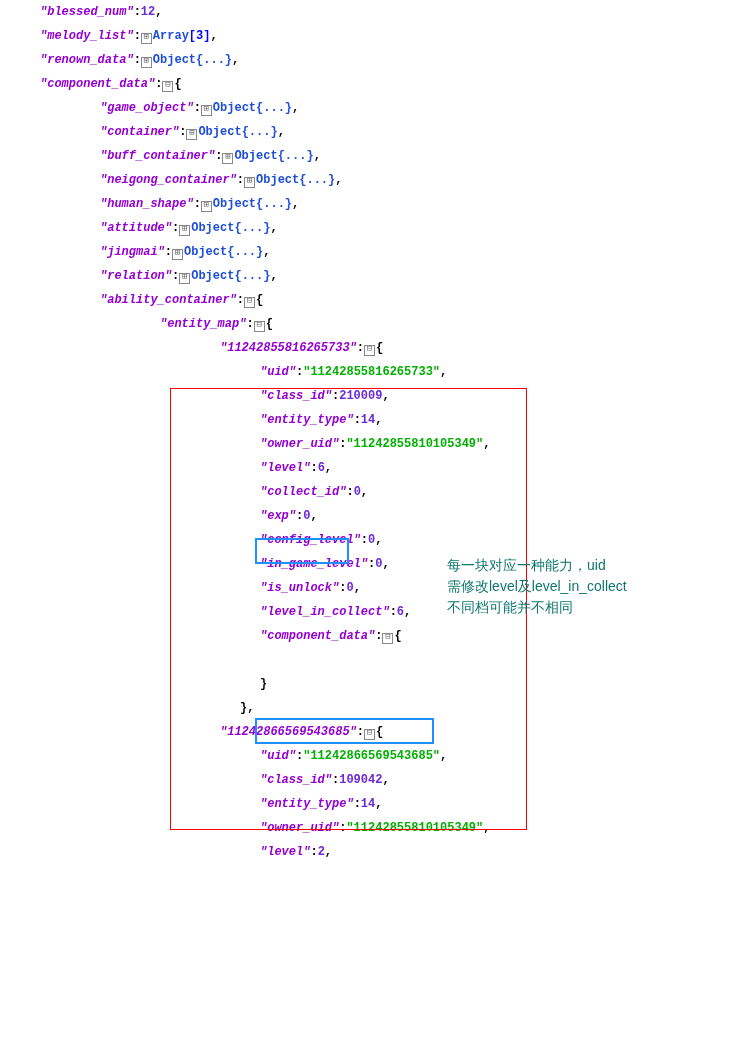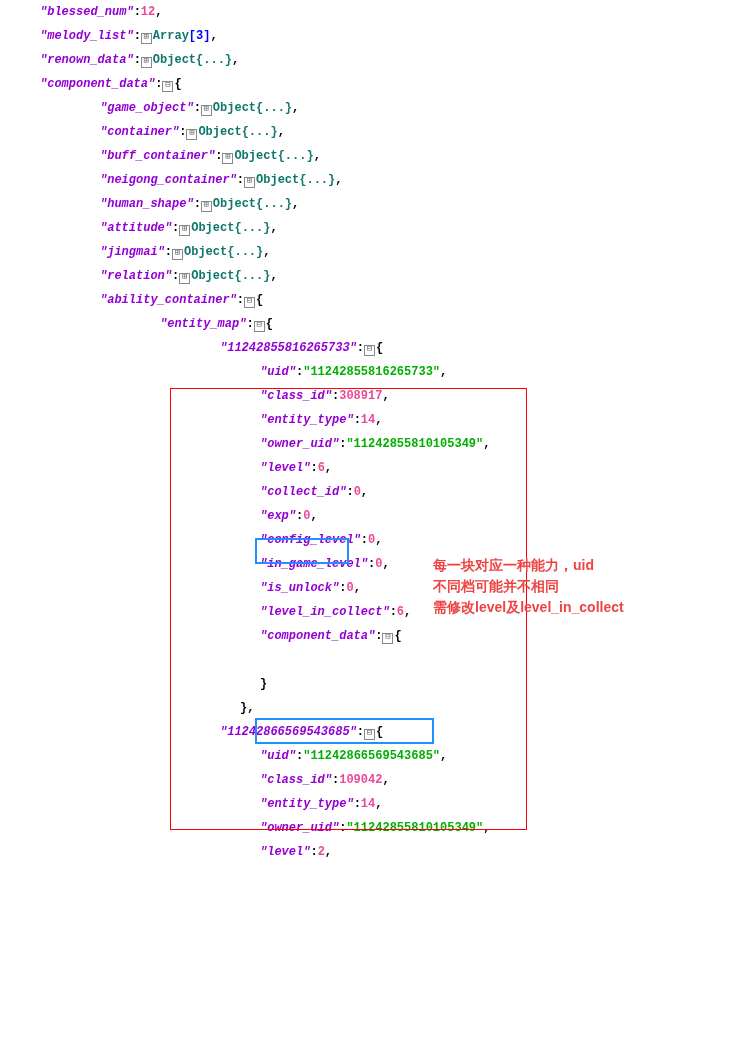--- a/index.html
+++ b/index.html
@@ -14,23 +14,23 @@
     width: 735px;
     font-weight: bold;
   }
   .content {
     padding-left: 40px;
     position: relative;
   }
   .row { white-space: nowrap; }
   .k  { color: #9400D3; font-style: italic; } 
   .co { color: #000; font-weight: bold; }     
-  .nm { color: #ec4899; }                     
+  .nm { color: #6d28d9; }                     
   .st { color: #00B000; }                     
-  .tp { color: #0f766e; text-align: right; }                        
+  .tp { color: #1d4ed8; text-align: right; }                        
   .di { color: #0000FF; }                     
   .icon-box {
     display: inline-block;
     width: 9px;
     height: 9px;
     border: 1px solid #888;
     line-height: 7px;
     text-align: center;
     font-size: 9px;
     color: #666;
@@ -61,26 +61,26 @@
   }
   .blue-box-2 {
     position: absolute;
     border: 2px solid #1E90FF;
     left: 255px; top: 718px;
     width: 175px; height: 22px;
     pointer-events:none;
   }
   .annotation {
     position: absolute;
-    left: 433px; top: 555px;
-    color: #ef4444;
+    left: 447px; top: 555px;
+    color: #0f766e;
     font-family: "Microsoft YaHei", sans-serif;
     font-size: 14px;
     line-height: 1.5;
-    font-weight: bold;
+    font-weight: normal;
     white-space: nowrap;
   }
   [data-bind] { white-space: pre; }
 </style>
 </head>
 <body>
 
 <div class="content">
 
   <div class="row">
@@ -132,21 +132,21 @@
     <span class="k"><span data-bind="ac.entity_map.key">"entity_map"</span></span><span class="co" data-bind="ac.entity_map.sep">:</span><span class="icon-box" data-bind="icons.minus">⊟</span><span class="co" data-bind="ac.entity_map.brace">{</span>
   </div>
 
   <div class="row ind3">
     <span class="k"><span data-bind="e1.id.key">"11242855816265733"</span></span><span class="co" data-bind="e1.id.sep">:</span><span class="icon-box" data-bind="icons.minus">⊟</span><span class="co" data-bind="e1.id.brace">{</span>
   </div>
   <div class="row ind4">
     <span class="k"><span data-bind="e1.uid.key">"uid"</span></span><span class="co" data-bind="e1.uid.sep">:</span><span class="st" data-bind="e1.uid.val">"11242855816265733"</span><span class="co" data-bind="e1.uid.comma">,</span>
   </div>
   <div class="row ind4">
-    <span class="k"><span data-bind="e1.class_id.key">"class_id"</span></span><span class="co" data-bind="e1.class_id.sep">:</span><span class="nm" data-bind="e1.class_id.val">308917</span><span class="co" data-bind="e1.class_id.comma">,</span>
+    <span class="k"><span data-bind="e1.class_id.key">"class_id"</span></span><span class="co" data-bind="e1.class_id.sep">:</span><span class="nm" data-bind="e1.class_id.val">210009</span><span class="co" data-bind="e1.class_id.comma">,</span>
   </div>
   <div class="row ind4">
     <span class="k"><span data-bind="e1.entity_type.key">"entity_type"</span></span><span class="co" data-bind="e1.entity_type.sep">:</span><span class="nm" data-bind="e1.entity_type.val">14</span><span class="co" data-bind="e1.entity_type.comma">,</span>
   </div>
   <div class="row ind4">
     <span class="k"><span data-bind="e1.owner_uid.key">"owner_uid"</span></span><span class="co" data-bind="e1.owner_uid.sep">:</span><span class="st" data-bind="e1.owner_uid.val">"11242855810105349"</span><span class="co" data-bind="e1.owner_uid.comma">,</span>
   </div>
   <div class="row ind4">
     <span class="k"><span data-bind="e1.level.key">"level"</span></span><span class="co" data-bind="e1.level.sep">:</span><span class="nm" data-bind="e1.level.val">6</span><span class="co" data-bind="e1.level.comma">,</span>
   </div>
@@ -197,17 +197,17 @@
   <div class="row ind4">
     <span class="k"><span data-bind="e2.level.key">"level"</span></span><span class="co" data-bind="e2.level.sep">:</span><span class="nm" data-bind="e2.level.val">2</span><span class="co" data-bind="e2.level.comma">,</span>
   </div>
 
   <div class="red-box"></div>
   <div class="blue-box-1"></div>
   <div class="blue-box-2"></div>
 
   <div class="annotation">
     <div data-bind="annotation.l1">每一块对应一种能力，uid</div>
+    <div data-bind="annotation.l3">需修改level及level_in_collect</div>
     <div data-bind="annotation.l2">不同档可能并不相同</div>
-    <div data-bind="annotation.l3">需修改level及level_in_collect</div>
   </div>
 
 </div>
 
 </body></html>

